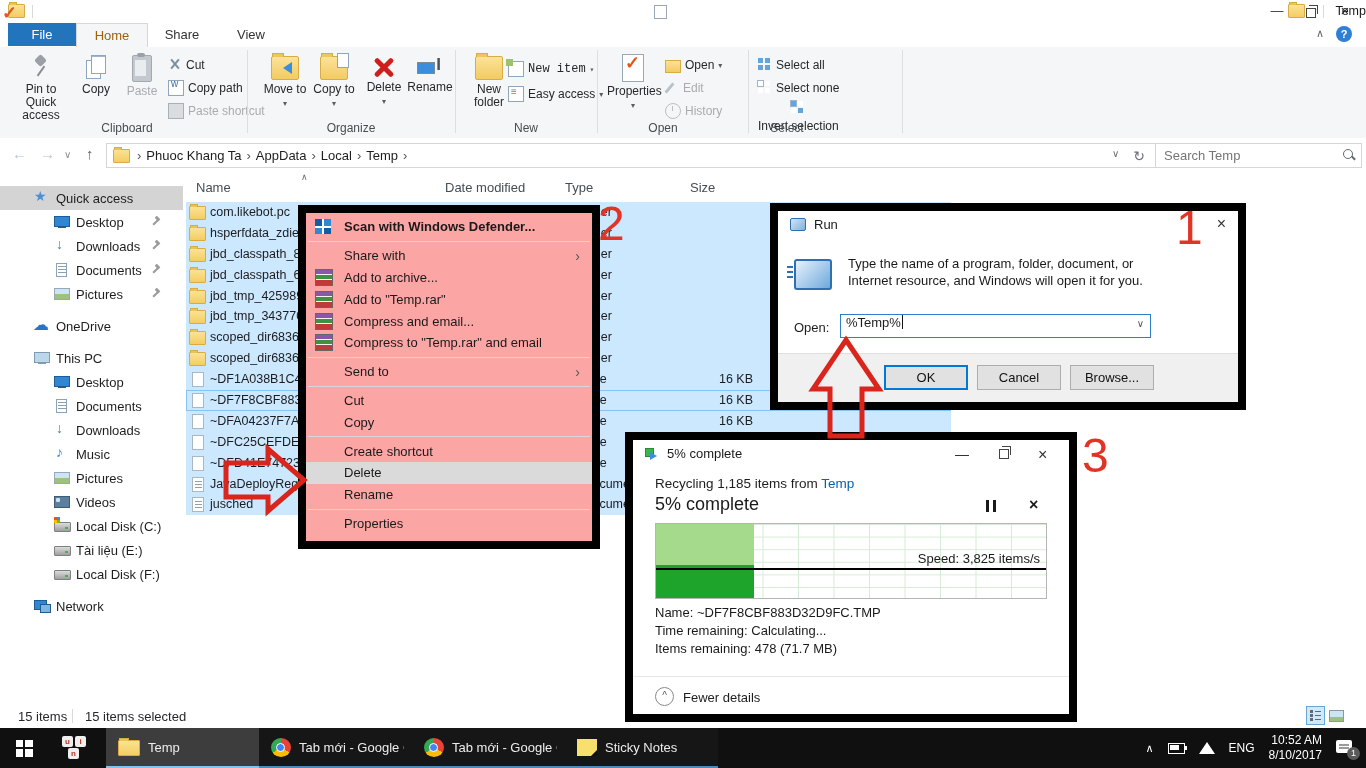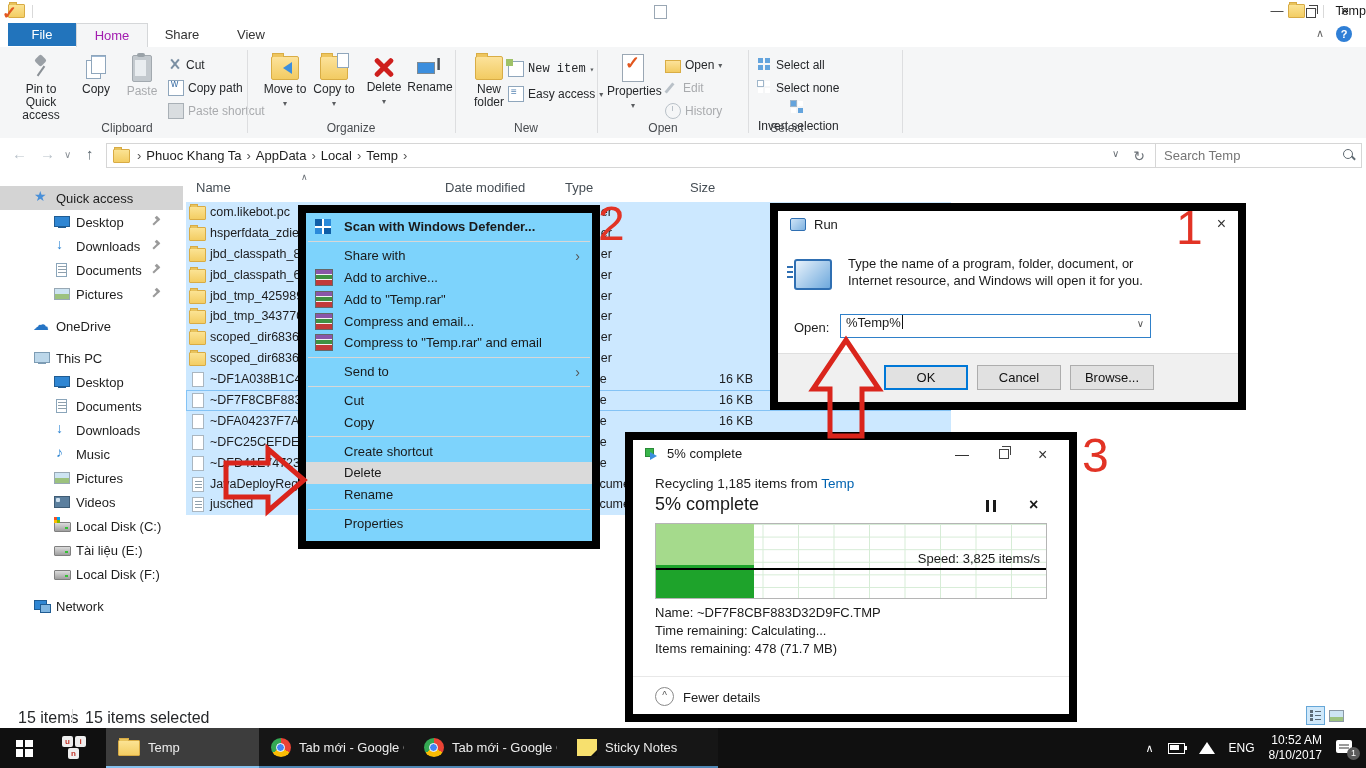--- a/index.html
+++ b/index.html
@@ -14,21 +14,21 @@
   .qat-sep{width:1px;height:13px;background:#d9d9d9;}
   .title-text{font-size:12.5px;color:#1a1a1a;margin-left:4px;}
   .winctl{position:absolute;top:0;height:22px;width:34px;text-align:center;font-size:13px;color:#333;line-height:22px;}
   .ic-restore{display:inline-block;width:8px;height:8px;border:1px solid #444;position:relative;top:3px;background:#fff;}
   .ic-restore::before{content:"";position:absolute;left:2px;top:-4px;width:8px;height:8px;border:1px solid #444;border-bottom:none;border-left:none;}
 
   
   #tabsrow{left:0;top:23px;width:1366px;height:24px;background:#fff;border-bottom:1px solid #d5d7d9;}
   .rtab{position:absolute;top:0;height:23px;line-height:23px;text-align:center;font-size:13px;color:#333;}
   .rtab.file{background:#2274bc;color:#fff;}
-  .rtab.sel{background:#f5f6f7;border:1px solid #d5d7d9;border-bottom:none;color:#a21caf;}
+  .rtab.sel{background:#f5f6f7;border:1px solid #d5d7d9;border-bottom:none;color:#a16207;}
   .rib-help{position:absolute;top:4px;font-size:11px;color:#666;}
   .help-circle{position:absolute;top:3px;width:16px;height:16px;border-radius:50%;background:#2f7fd6;color:#fff;
     font-size:11px;font-weight:bold;text-align:center;line-height:16px;}
 
   
   #ribbon{left:0;top:47px;width:1366px;height:91px;background:#f5f6f7;border-bottom:1px solid #dadbdc;}
   .gsep{position:absolute;top:3px;width:1px;height:83px;background:#dddee0;}
   .glabel{position:absolute;top:74px;width:120px;text-align:center;font-size:12px;color:#494c50;}
   .bigbtn{position:absolute;top:5px;text-align:center;font-size:12px;color:#26282b;line-height:13px;}
   .bigbtn .blab{margin-top:3px;}
@@ -141,33 +141,33 @@
   .i-file{width:10px !important;height:13px !important;left:192px;top:3px;background:#fff;border:1px solid #aab6c0;}
   .i-textdoc{width:10px !important;height:13px !important;left:192px;top:3px;background:#fff;border:1px solid #aab6c0;}
   .i-textdoc::after{content:"";position:absolute;left:2px;right:1px;top:3px;height:8px;
     background:repeating-linear-gradient(to bottom,#8fa0ad 0 1px,transparent 1px 3px);}
   .fname{position:absolute;left:210px;top:3px;white-space:nowrap;}
   .fdate{position:absolute;left:445px;top:3px;white-space:nowrap;}
   .ftype{position:absolute;left:557px;top:3px;white-space:nowrap;}
   .fsize{position:absolute;left:665px;width:88px;top:3px;text-align:right;white-space:nowrap;}
 
   
-  #statusbar{left:0;top:705px;width:1366px;height:23px;background:#fff;font-size:16px;color:#26282a;}
+  #statusbar{left:0;top:705px;width:1366px;height:23px;background:#fff;font-size:13px;color:#26282a;}
   .st-sep{position:absolute;left:72px;top:4px;width:1px;height:14px;background:#d9d9d9;}
   .viewbtn{position:absolute;top:2px;width:17px;height:17px;}
   .viewbtn.on{background:#cfe8fa;outline:1px solid #66a7d8;}
   .vb-list::before{content:"";position:absolute;left:3px;top:3px;width:3px;height:3px;background:#5a6a76;
     box-shadow:0 4px 0 #5a6a76,0 8px 0 #5a6a76;}
   .vb-list::after{content:"";position:absolute;left:8px;top:4px;width:6px;height:1px;background:#5a6a76;
     box-shadow:0 4px 0 #5a6a76,0 8px 0 #5a6a76;}
   .vb-thumb::before{content:"";position:absolute;left:2px;top:3px;width:13px;height:10px;border:1px solid #8a99a6;
     background:linear-gradient(#cde4f2 55%,#9cc27e 55%);}
 
   
-  #ctxmenu{left:298px;top:205px;width:302px;height:344px;background:#7dd3fc;border:8px solid #000;z-index:10;
+  #ctxmenu{left:298px;top:205px;width:302px;height:344px;background:#fca5a5;border:8px solid #000;z-index:10;
     box-sizing:border-box;padding:3px 0;}
   .cm-item{position:relative;height:21.8px;display:flex;align-items:center;padding-left:38px;font-size:13px;color:#1a1a1a;}
   .cm-item.b{font-weight:bold;}
   .cm-item.hl{background:#dadada;}
   .cm-sep{height:1px;background:#d7d7d7;margin:3px 2px;}
   .cm-sub{position:absolute;right:12px;font-size:14px;color:#555;}
   .cm-ic{position:absolute;left:9px;width:16px;height:15px;}
   .i-defender{background:
     linear-gradient(#fff,#fff) 50% 0/2px 100% no-repeat,
     linear-gradient(#fff,#fff) 0 50%/100% 2px no-repeat,

